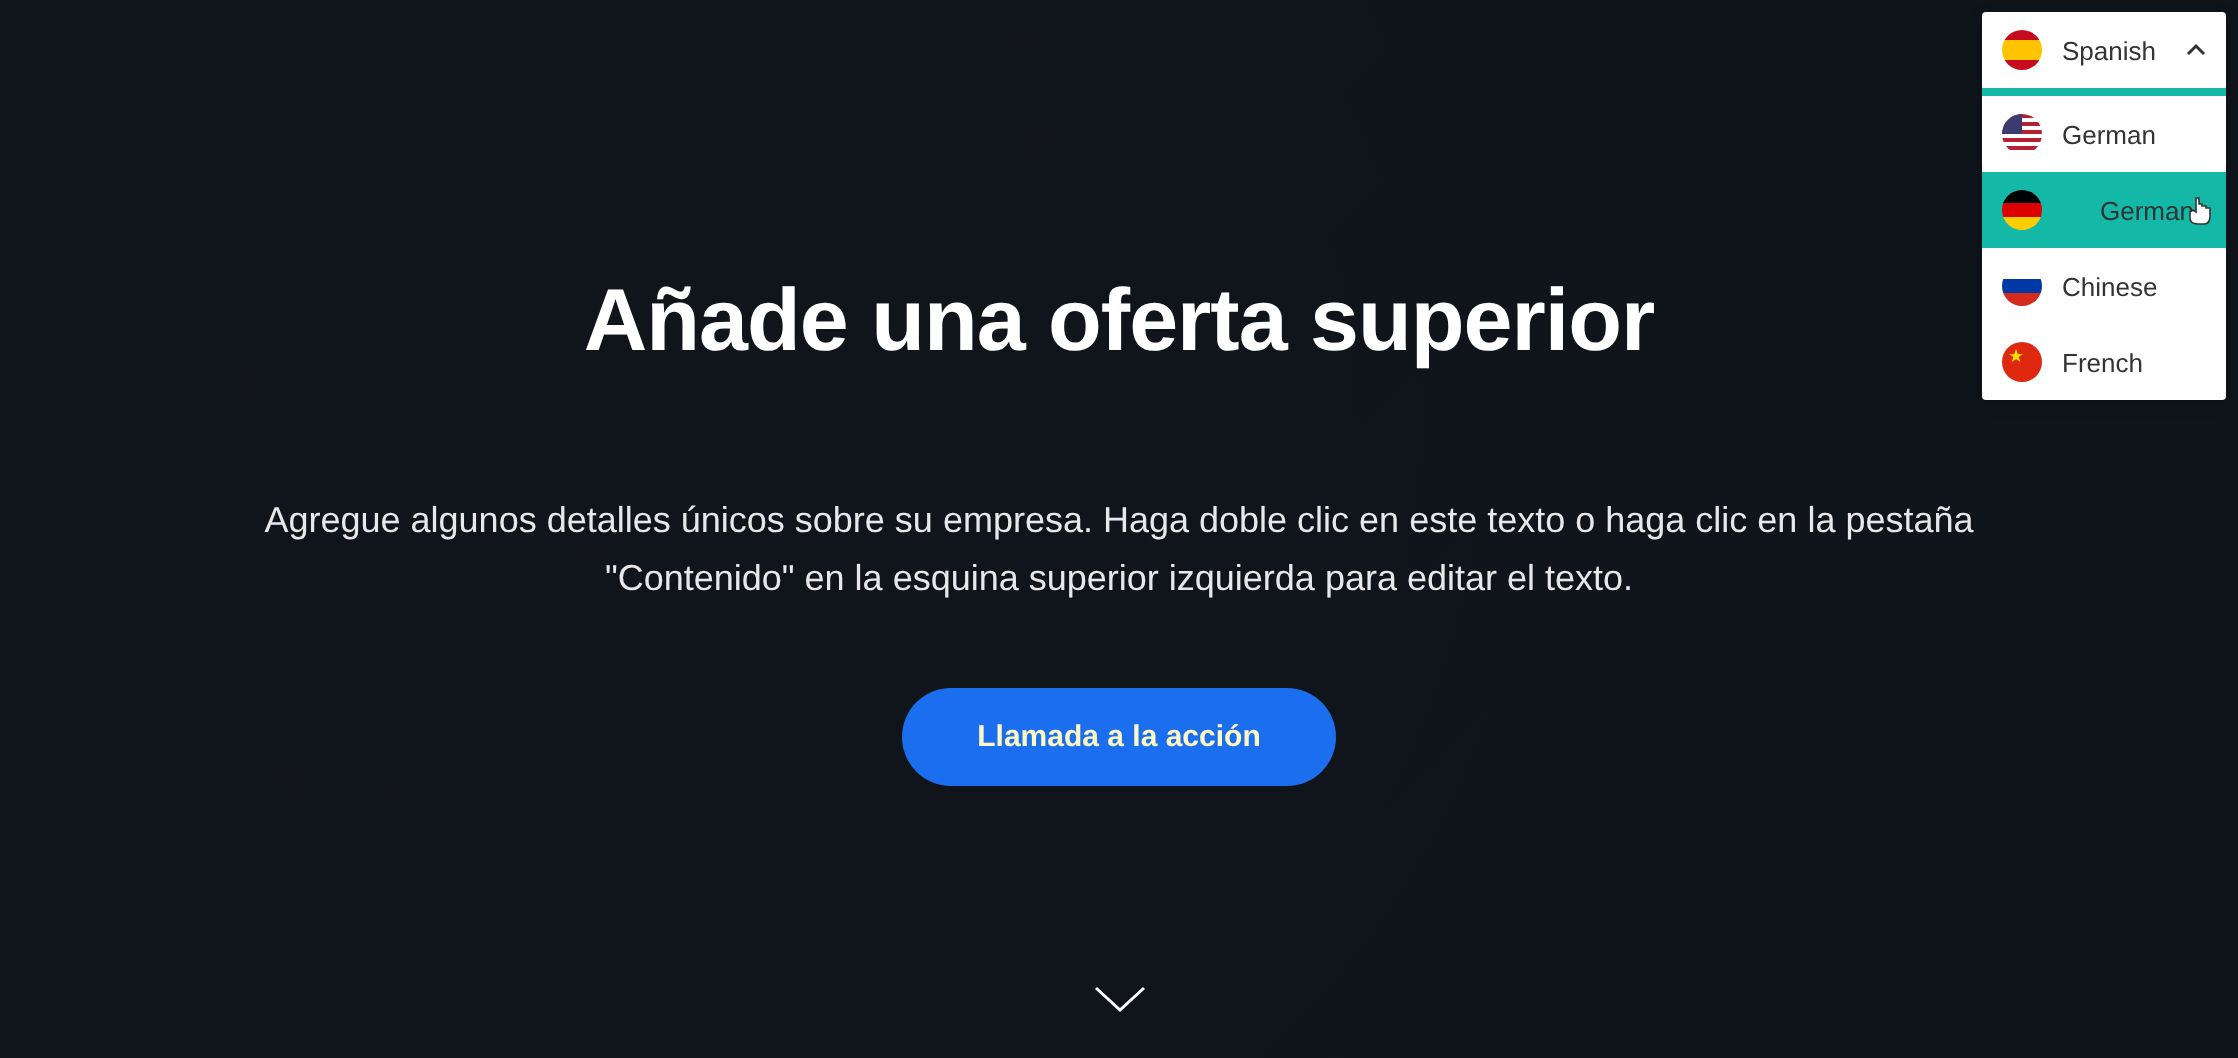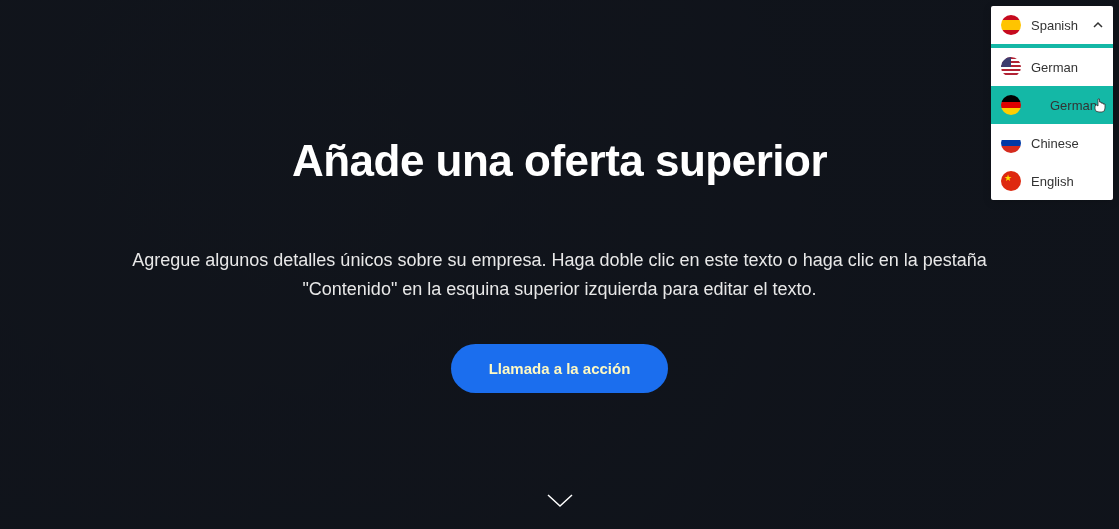--- a/index.html
+++ b/index.html
@@ -191,16 +191,16 @@
         <svg class="cursor-icon" viewBox="0 0 14 16">
           <path d="M5 2 L5 9 L3.5 8 L2 9 L2 12 Q2 15 6 15 L9 15 Q12 15 12 11 L12 7 L10 7 L10 6 L8 6 L8 5 L6.5 5 L6.5 2 Z" fill="#fff" stroke="#333" stroke-width="0.8"></path>
         </svg>
       </div>
       <div class="lang-item">
         <span class="flag flag-russia"></span>
         <span class="lang-label">Chinese</span>
       </div>
       <div class="lang-item">
         <span class="flag flag-china"></span>
-        <span class="lang-label">English</span>
+        <span class="lang-label">French</span>
       </div>
     </div>
 </div>
 
 </body></html>

